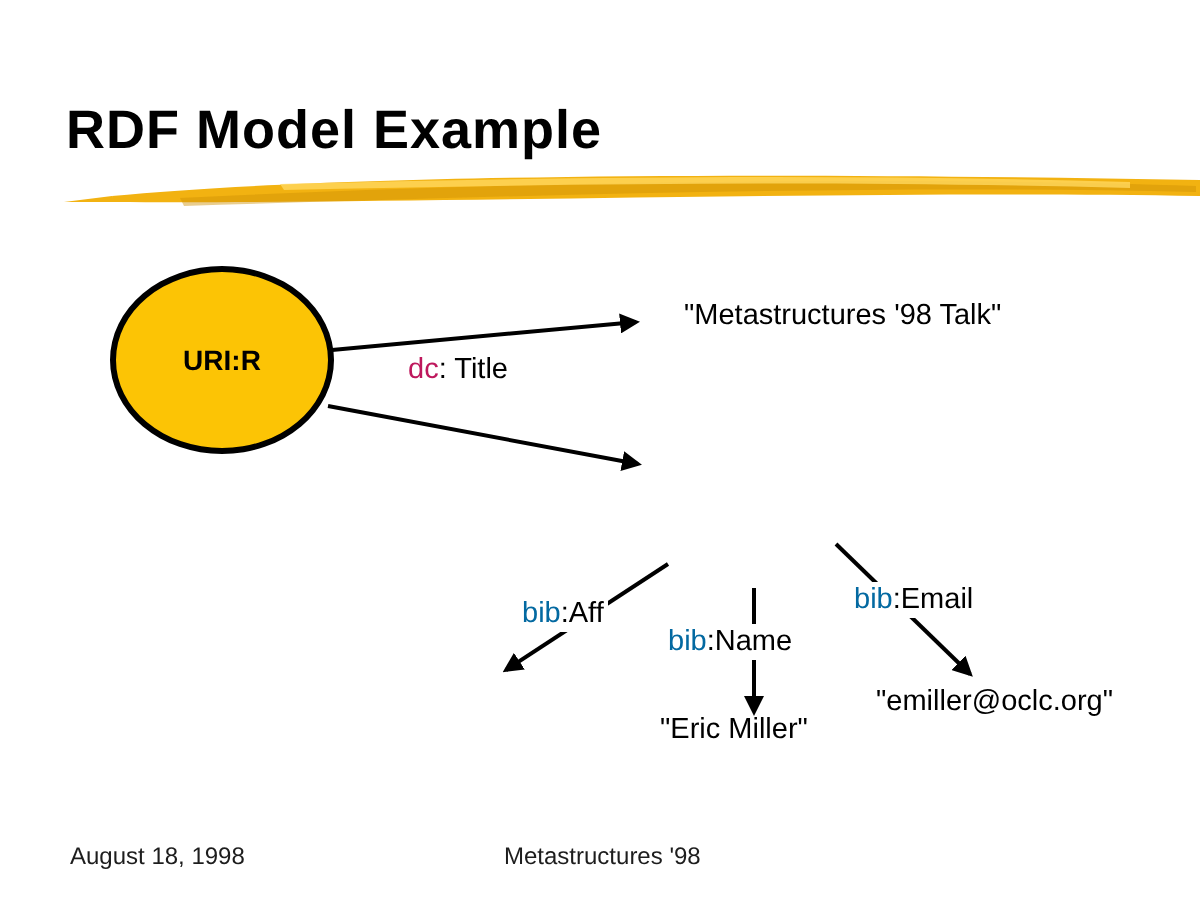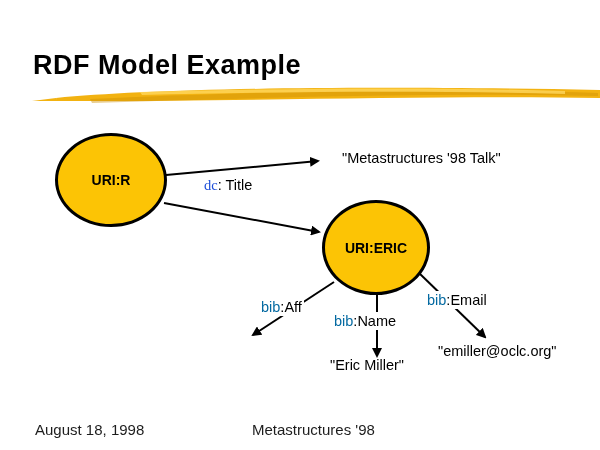--- a/index.html
+++ b/index.html
@@ -43,39 +43,39 @@
   .node-uri-r    { left: 55px;  top: 133px; width: 112px; height: 94px; }
   .node-uri-eric { left: 322px; top: 200px; width: 108px; height: 95px; }
   .node-uri-oclc { left: 160px; top: 330px; width: 112px; height: 90px; }
   .edge-label {
     position: absolute;
     font-size: 14.5px;
     white-space: nowrap;
     background: #ffffff;
     padding: 1px 2px;
   }
-  .edge-label .prefix-dc  { color: #1d4ed8; font-family: Liberation Serif, serif; }
+  .edge-label .prefix-dc  { color: #be185d; }
   .edge-label .prefix-bib { color: #0369a1; }
   .lbl-dc-title   { left: 202px; top: 176px; }
   .lbl-dc-creator { left: 187px; top: 225px; }
   .lbl-bib-aff    { left: 259px; top: 298px; }
   .lbl-bib-name   { left: 332px; top: 312px; }
   .lbl-bib-email  { left: 425px; top: 291px; }
   .literal {
     position: absolute;
     font-size: 14.5px;
     white-space: nowrap;
   }
   .lit-talk  { left: 342px; top: 150px; }
   .lit-eric  { left: 330px; top: 357px; }
   .lit-email { left: 438px; top: 343px; }
   .footer-text {
     position: absolute;
     top: 421px;
-    font-size: 15px;
+    font-size: 12px;
     color: #1d1d1d;
     white-space: nowrap;
   }
   .footer-date { left: 35px; }
   .footer-conf { left: 252px; }
 </style>
 </head>
 <body>
 
 <div class="slide">
@@ -98,23 +98,20 @@
     <line x1="166" y1="175" x2="318" y2="161" stroke="#000" stroke-width="2" marker-end="url(#arrowhead)"></line>
     <line x1="164" y1="203" x2="319" y2="232" stroke="#000" stroke-width="2" marker-end="url(#arrowhead)"></line>
     <line x1="334" y1="282" x2="253" y2="335" stroke="#000" stroke-width="2" marker-end="url(#arrowhead)"></line>
     <line x1="377" y1="294" x2="377" y2="356" stroke="#000" stroke-width="2" marker-end="url(#arrowhead)"></line>
     <line x1="418" y1="272" x2="485" y2="337" stroke="#000" stroke-width="2" marker-end="url(#arrowhead)"></line>
   </svg>
 
   <div class="node node-uri-r">
     <span>URI:R</span>
   </div>
-  <div class="node node-uri-eric">
-    <span>URI:ERIC</span>
-  </div>
 
   <div class="edge-label lbl-dc-title">
     <span class="prefix-dc">dc</span><span>: Title</span>
   </div>
   <div class="edge-label lbl-bib-aff">
     <span class="prefix-bib">bib</span><span>:Aff</span>
   </div>
   <div class="edge-label lbl-bib-name">
     <span class="prefix-bib">bib</span><span>:Name</span>
   </div>

